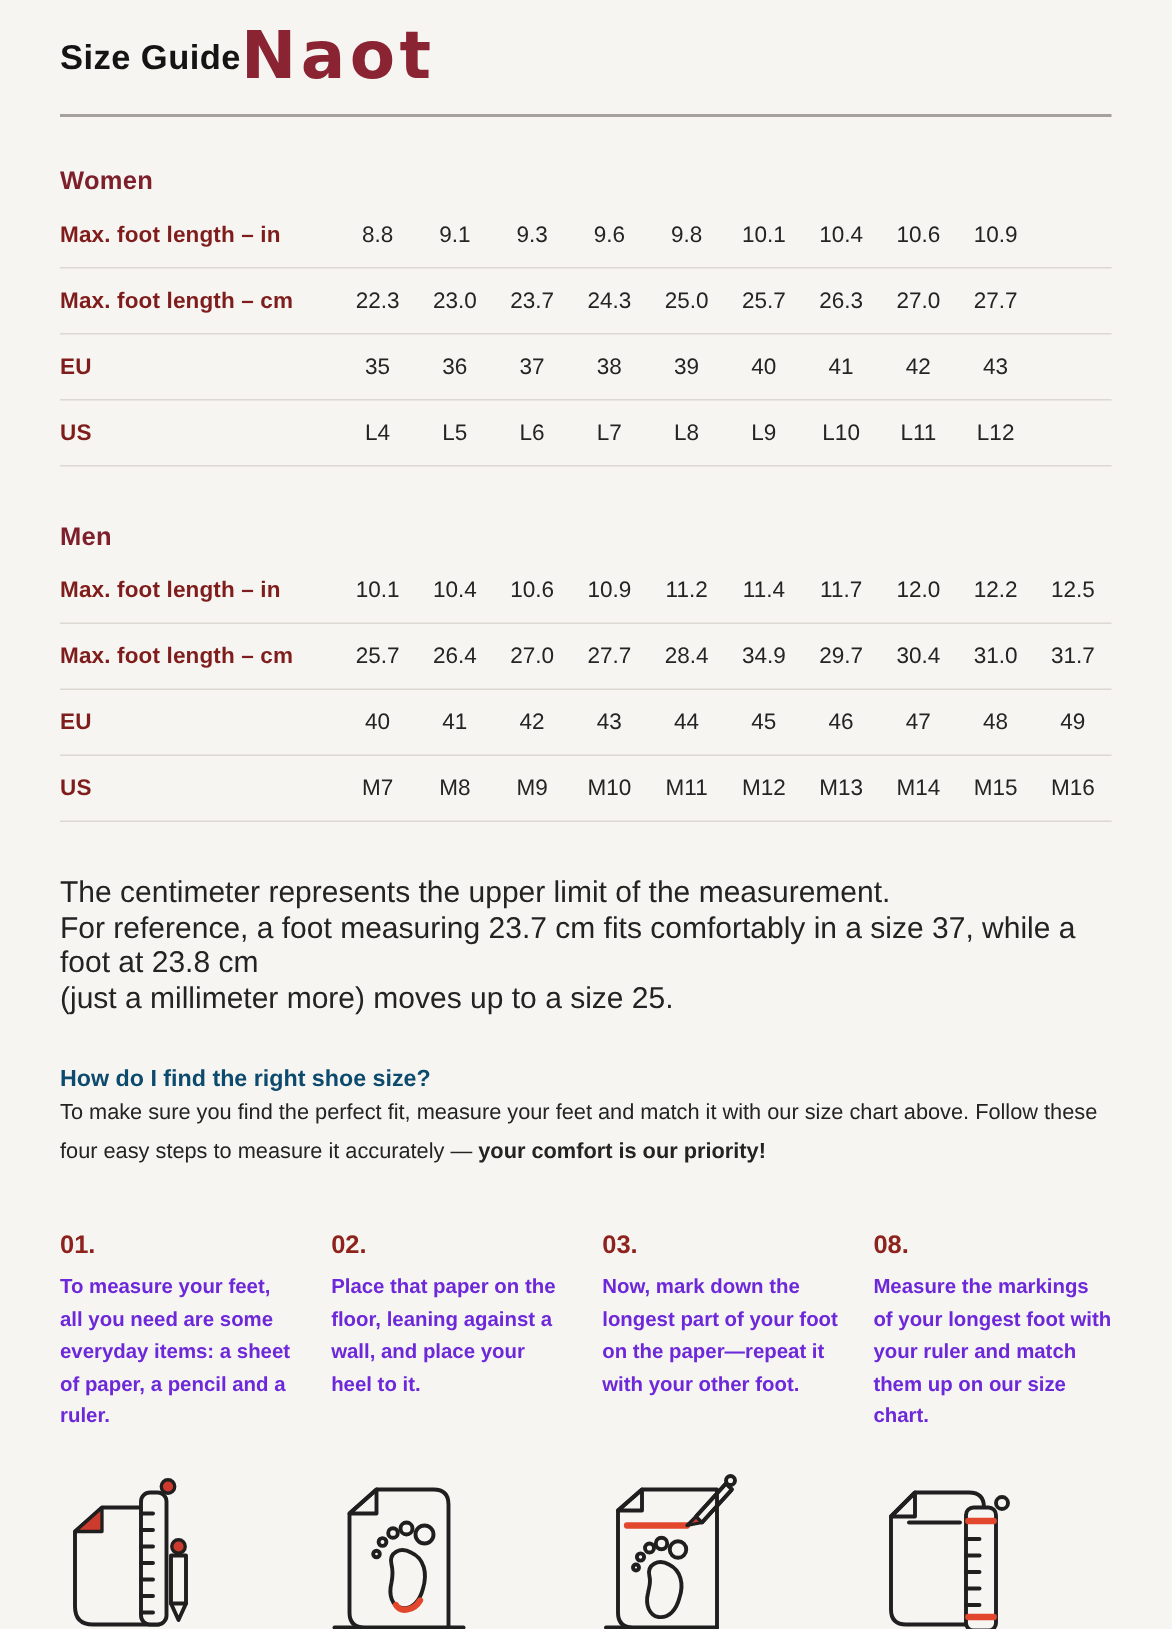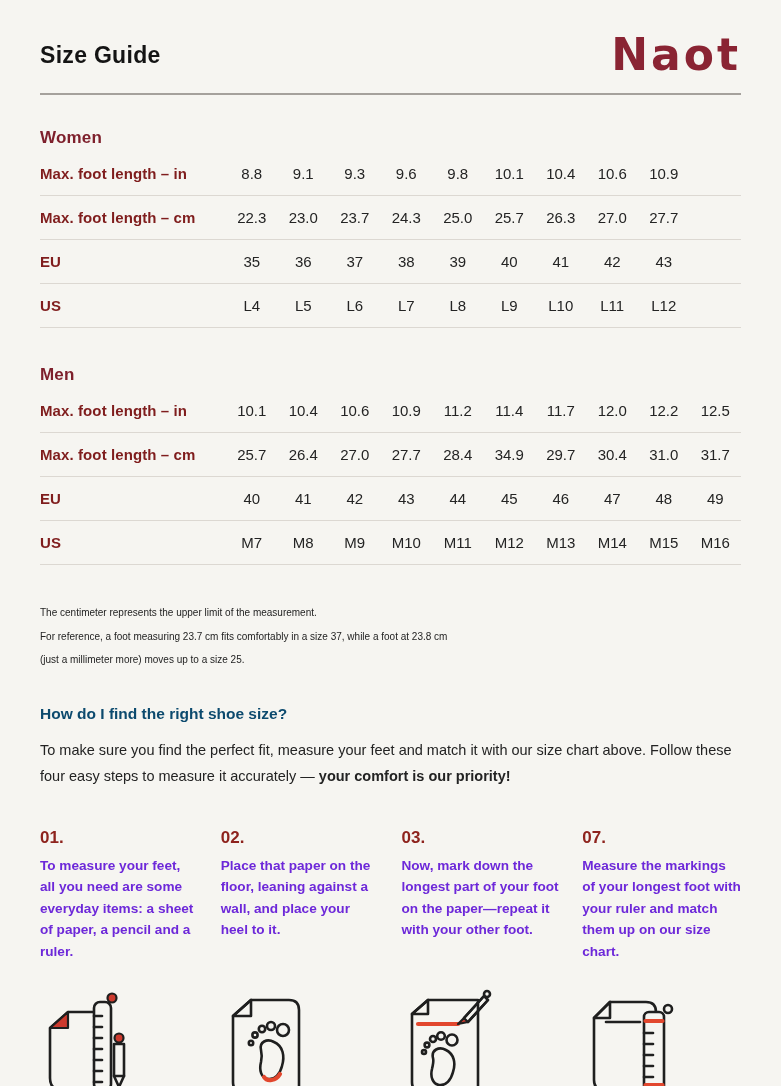--- a/index.html
+++ b/index.html
@@ -6,21 +6,21 @@
   html,body { width:781px; height:1086px; }
   body {
     background:#f6f5f1;
     font-family:"Liberation Sans", sans-serif;
     color:#1e1e1e;
     overflow:hidden;
   }
   .page { padding:0 40px; }
 
   
-  .header { display:flex; justify-content:space-between; align-items:center; padding-top:33px; }
+  .header { display:flex; align-items:center; padding-top:16px; }
   .page-title { font-size:23px; font-weight:600; letter-spacing:.3px; color:#141414; }
   .brand-logo {
     font-family:"DejaVu Sans", sans-serif;
     font-size:44px; font-weight:bold; color:#8a2433;
     letter-spacing:3px; line-height:1;
   }
   .header-rule { border:none; border-top:2px solid #a5a19c; margin-top:16px; }
 
   
   .section-title { color:#7e202c; font-size:17px; font-weight:700; margin-top:33px; letter-spacing:.2px; }
@@ -30,25 +30,25 @@
     grid-template-columns:186px repeat(10,1fr);
     align-items:center;
     height:44px;
     border-bottom:1px solid #dcd8d2;
     font-size:15px;
   }
   .row-label { color:#7f1d1d; font-weight:600; letter-spacing:.1px; }
   .cell { text-align:center; color:#242424; font-weight:500; }
 
   
-  .notes { margin-top:36px; font-size:10px; line-height:23.5px; color:#232323; }
+  .notes { margin-top:36px; font-size:20px; line-height:23.5px; color:#232323; }
 
   
   .howto-title { margin-top:33px; font-size:15.5px; font-weight:700; color:#0c4a6e; }
-  .howto-intro { margin-top:14px; font-size:14.5px; line-height:26px; color:#232323; max-width:705px; }
+  .howto-intro { margin-top:0; font-size:14.5px; line-height:26px; color:#232323; max-width:705px; }
   .howto-intro .bold { font-weight:700; }
 
   
   .steps { display:grid; grid-template-columns:repeat(4,1fr); column-gap:22px; margin-top:39px; }
   .step-number { color:#8e231d; font-size:17px; font-weight:700; margin-bottom:7px; }
   .step-text { font-size:13.6px; line-height:21.6px; color:#6d28d9; font-weight:600; }
 
   
   .icons { display:grid; grid-template-columns:repeat(4,1fr); column-gap:22px; margin-top:26px; }
   .icon-box { width:102px; height:116px; }
@@ -198,21 +198,21 @@
     </div>
     <div class="step">
       <div class="step-number">02.</div>
       <div class="step-text">Place that paper on the floor, leaning against a wall, and place your heel to it.</div>
     </div>
     <div class="step">
       <div class="step-number">03.</div>
       <div class="step-text">Now, mark down the longest part of your foot on the paper—repeat it with your other foot.</div>
     </div>
     <div class="step">
-      <div class="step-number">07.</div>
+      <div class="step-number">08.</div>
       <div class="step-text">Measure the markings of your longest foot with your ruler and match them up on our size chart.</div>
     </div>
   </div>
 
   <div class="icons">
 
     <div class="icon-box">
       <svg viewBox="0 0 102 116">
         <path class="ink-fill" d="M28 24 L66 24 L66 102 L22 102 Q10 102 10 90 L10 40 Z"></path>
         <path class="red-fill" d="M10 40 L28 24 L28 40 Z"></path>

